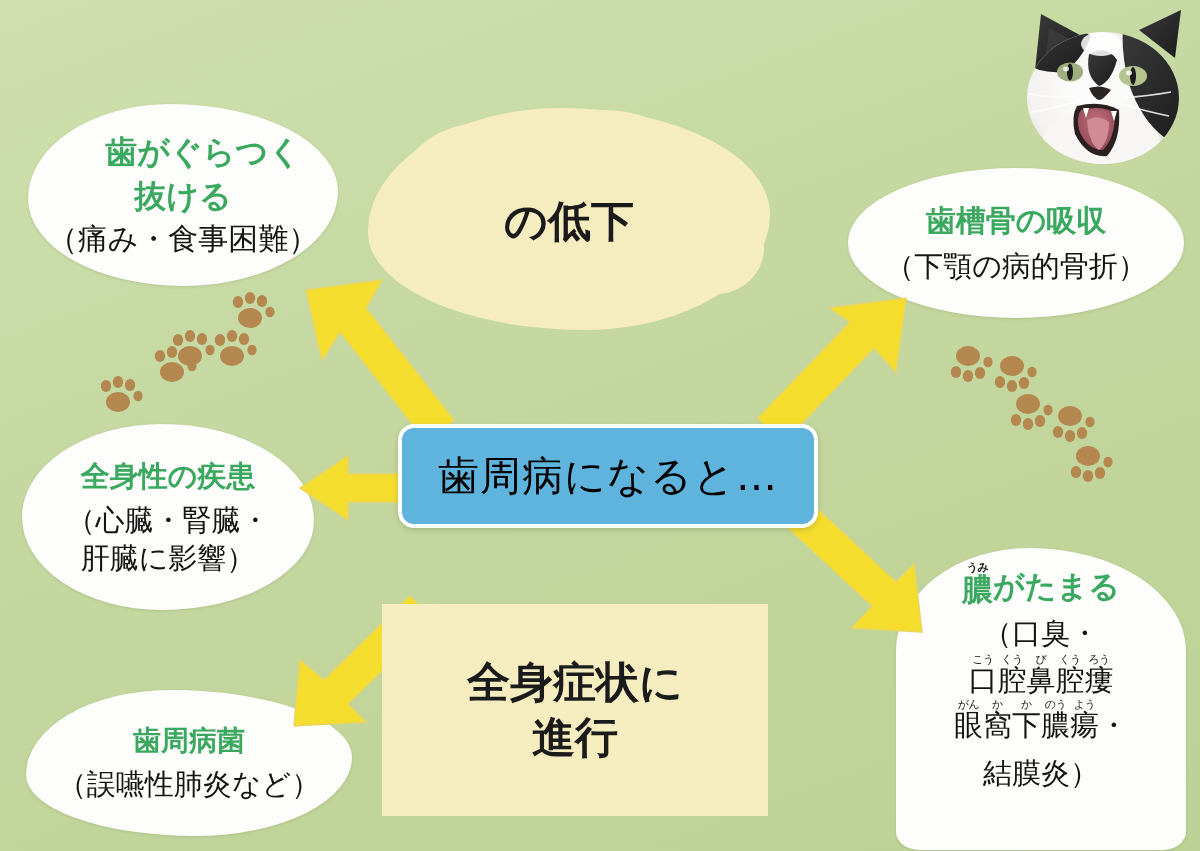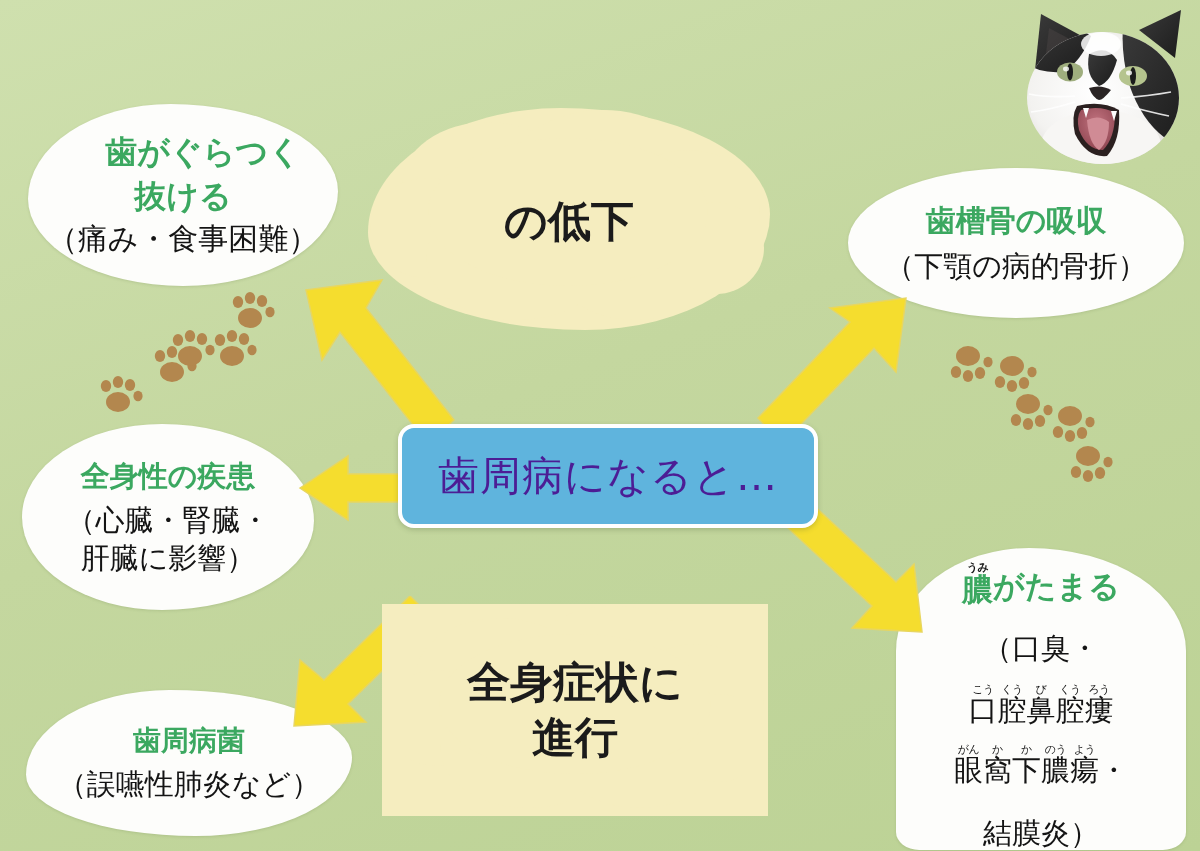--- a/index.html
+++ b/index.html
@@ -59,21 +59,21 @@
   .rubyline{display:flex;justify-content:center;align-items:flex-end;}
   
   #center-box{
     position:absolute;
     left:398px;top:424px;width:412px;height:96px;
     background:#5fb4dd;
     border:4px solid #ffffff;
     border-radius:16px;
     box-shadow:0 2px 5px rgba(70,90,50,.25);
     display:flex;align-items:center;justify-content:center;
-    color:#4c1d95;
+    color:#000000;
     font-size:41px;
     letter-spacing:1px;
     z-index:6;
   }
   
   .arrow{position:absolute;z-index:2;}
   
   .paw{position:absolute;z-index:1;}
   
   #cat{position:absolute;right:0;top:0;width:185px;height:175px;z-index:9;}
@@ -244,21 +244,21 @@
               border-radius:48% 52% 52% 48% / 50% 52% 48% 50%;">
     <div style="font-size:29px;margin-bottom:8px;">
       <span class="hl">全身性の疾患</span>
     </div>
     <div class="sub" style="font-size:29px;">（心臓・腎臓・</div>
     <div class="sub" style="font-size:29px;margin-top:3px;">肝臓に影響）</div>
   </div>
 
   <div class="blob" style="left:896px;top:548px;width:290px;height:288px;
               border-radius:46% 54% 8% 8% / 34% 34% 6% 6%;
-              justify-content:space-between;padding-top:14px;">
+              justify-content:flex-start;padding-top:14px;">
 
     <div class="rubyline" style="font-size:31px;margin-bottom:9px;">
       <span class="hl" style="display:inline-flex;align-items:flex-end;">
         <span class="rb">
           <span class="rt">うみ</span>
           <span class="rbody">膿</span>
         </span>
         <span>がたまる</span>
       </span>
     </div>

